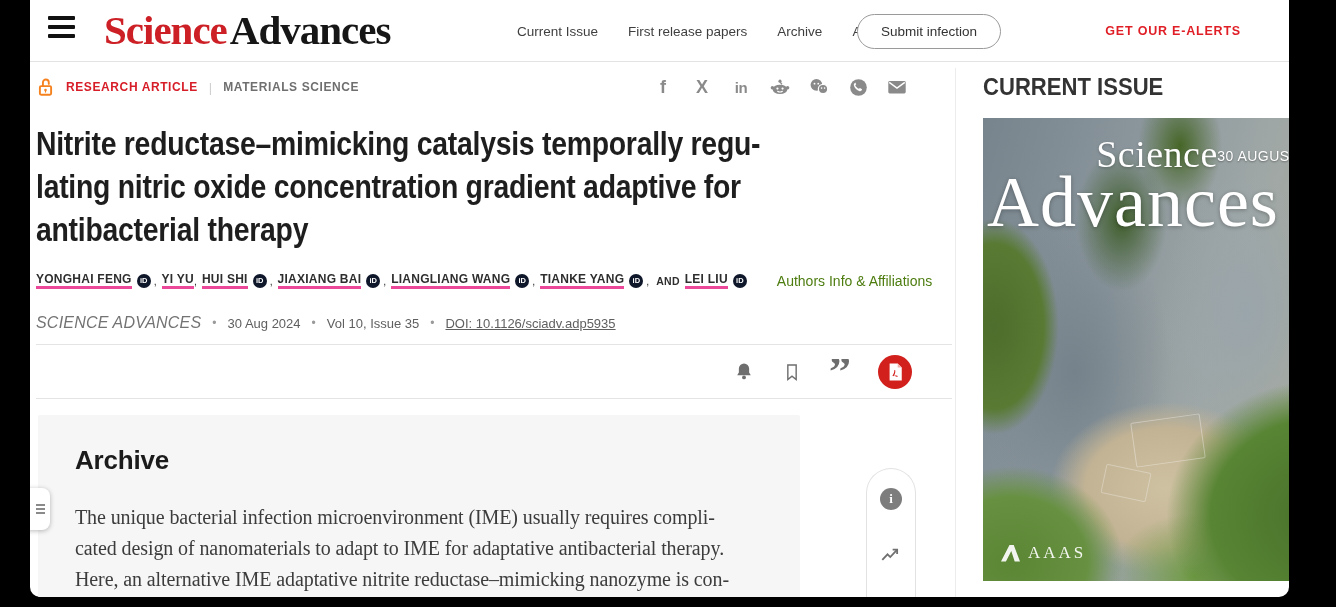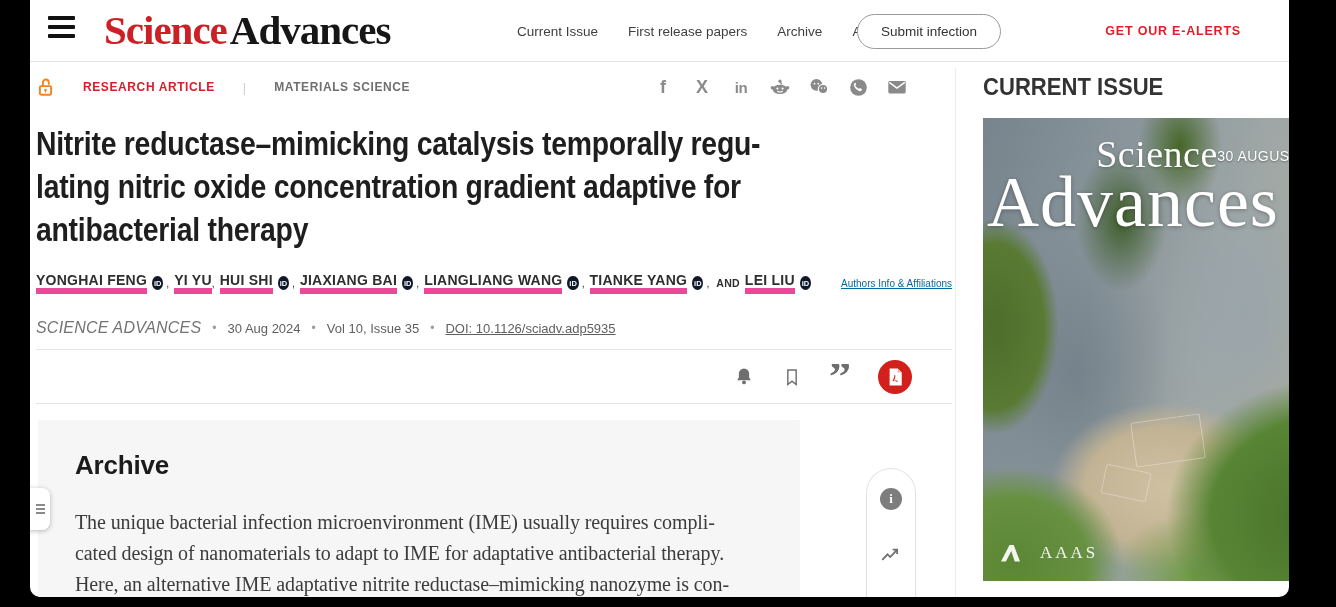--- a/index.html
+++ b/index.html
@@ -21,42 +21,42 @@
   .logo .adv { color:#161616; margin-left:3px; }
   .nav { position:absolute; left:487px; top:0; height:62px; display:flex; align-items:center; gap:30px; }
   .nav-item { font-size:13.5px; color:#3f3f3f; cursor:pointer; white-space:nowrap; display:flex; align-items:center; gap:6px; }
   .submit-btn { position:absolute; right:288px; top:14px; height:35px; padding:0 23px; border:1px solid #9a9a9a;
                 border-radius:18px; background:#fff; font-size:13.5px; color:#333; display:flex; align-items:center; cursor:pointer; }
   .alerts { position:absolute; right:48px; top:24px; font-size:12.5px; font-weight:700; letter-spacing:.8px;
             color:#e01e26; cursor:pointer; }
 
   
   .article { position:absolute; left:6px; top:68px; width:916px; }
-  .badge-row { display:flex; align-items:center; gap:28px; height:30px; margin-top:4px; }
+  .badge-row { display:flex; align-items:center; gap:11px; height:30px; margin-top:4px; }
   .badge-type { font-size:12px; font-weight:700; letter-spacing:.6px; color:#d71e28; cursor:pointer; }
   .badge-sep { color:#cfcfcf; font-size:13px; }
   .badge-subject { font-size:12px; font-weight:700; letter-spacing:.6px; color:#6f6f6f; cursor:pointer; }
 
   .share-row { position:absolute; top:8px; right:44px; display:flex; align-items:center; gap:17px; }
   .share-ic { color:#8a8a8a; cursor:pointer; display:flex; align-items:center; justify-content:center; width:22px; height:22px; }
   .share-ic.txt { font-weight:700; font-size:18px; }
   .share-ic.txt.in { font-size:15px; letter-spacing:-.5px; }
 
   .title-block { margin-top:20px; }
   .title-line { font-weight:700; font-size:33px; line-height:43px; letter-spacing:-.3px; color:#1e1e1e;
                 transform:scaleX(.86); transform-origin:0 50%; white-space:nowrap; }
 
   .authors-row { margin-top:21px; display:flex; align-items:center; white-space:nowrap; }
-  .author { font-size:14px; font-weight:700; letter-spacing:.25px; color:#2e2e2e; border-bottom:6px solid #ec4899;
+  .author { font-size:12px; font-weight:700; letter-spacing:.25px; color:#2e2e2e; border-bottom:3px solid #ec4899;
             cursor:pointer; }
   .orcid { display:inline-flex; align-items:center; justify-content:center; width:14px; height:14px; border-radius:50%;
            background:#0f172a; color:#fff; font-size:7.5px; font-weight:700; margin:0 3px 0 5px; cursor:pointer; }
   .a-sep { font-size:10.5px; color:#2e2e2e; margin-right:5px; }
   .a-and { font-size:10.5px; font-weight:700; color:#2e2e2e; margin:0 5px 0 2px; letter-spacing:.25px;text-align:center; }
-  .aff-link { font-size:10px; color:#0369a1; text-decoration:underline; margin-left:27px; cursor:pointer; }
+  .aff-link { font-size:14px; color:#4d7c0f; margin-left:27px; cursor:pointer; }
 
   .meta-row { margin-top:25px; display:flex; align-items:center; font-size:13px; color:#5f5f5f; }
   .meta-journal { font-size:16px; font-weight:400; font-style:italic; color:#737373; letter-spacing:.2px; }
   .meta-dot { color:#9a9a9a; margin:0 11px; font-size:12px; }
   .meta-doi { text-decoration:underline; cursor:pointer; }
 
   .rule { height:1px; background:#e4e4e4; width:916px; }
   .rule1 { margin-top:12px; }
   .rule2 { }
   .tools-row { height:53px; display:flex; align-items:center; justify-content:flex-end; gap:27px; padding-right:40px; }
@@ -112,21 +112,21 @@
   .cover-title1 { position:absolute; top:14px; left:31%; color:#fff; font-family:"Liberation Serif", serif;
                   font-size:38px; letter-spacing:.5px; text-shadow:0 1px 3px rgba(0,0,0,.25); }
   .cover-title2 { position:absolute; top:43px; left:4px; color:#fff; font-family:"Liberation Serif", serif;
                   font-size:72px; letter-spacing:1px; text-shadow:0 1px 4px rgba(0,0,0,.3); }
   .cover-date { position:absolute; top:30px; right:12px; color:#fff; font-size:14px; font-weight:400;
                 letter-spacing:.5px; text-shadow:0 1px 2px rgba(0,0,0,.4);text-align:right; }
   .cover-dig { position:absolute; left:150px; top:300px; width:70px; height:45px;
                border:1px solid rgba(255,255,255,.35); transform:rotate(-8deg); border-radius:2px; }
   .cover-dig2 { position:absolute; left:120px; top:350px; width:46px; height:30px;
                 border:1px solid rgba(255,255,255,.3); transform:rotate(12deg); border-radius:2px; }
-  .aaas { position:absolute; left:18px; bottom:18px; display:flex; align-items:center; gap:20px; opacity:.92;text-align:right; }
+  .aaas { position:absolute; left:18px; bottom:18px; display:flex; align-items:center; gap:8px; opacity:.92;text-align:right; }
   .aaas-mark { width:19px; height:17px; background:#fff;
                clip-path:polygon(0 100%, 46% 0, 66% 0, 100% 100%, 72% 100%, 54% 38%, 26% 100%); }
   .aaas-text { color:#fff; font-family:"Liberation Serif", serif; font-size:17px; letter-spacing:3px; }
 
   svg { display:block; }
 </style>
 </head>
 <body>
 
 <div class="page">

